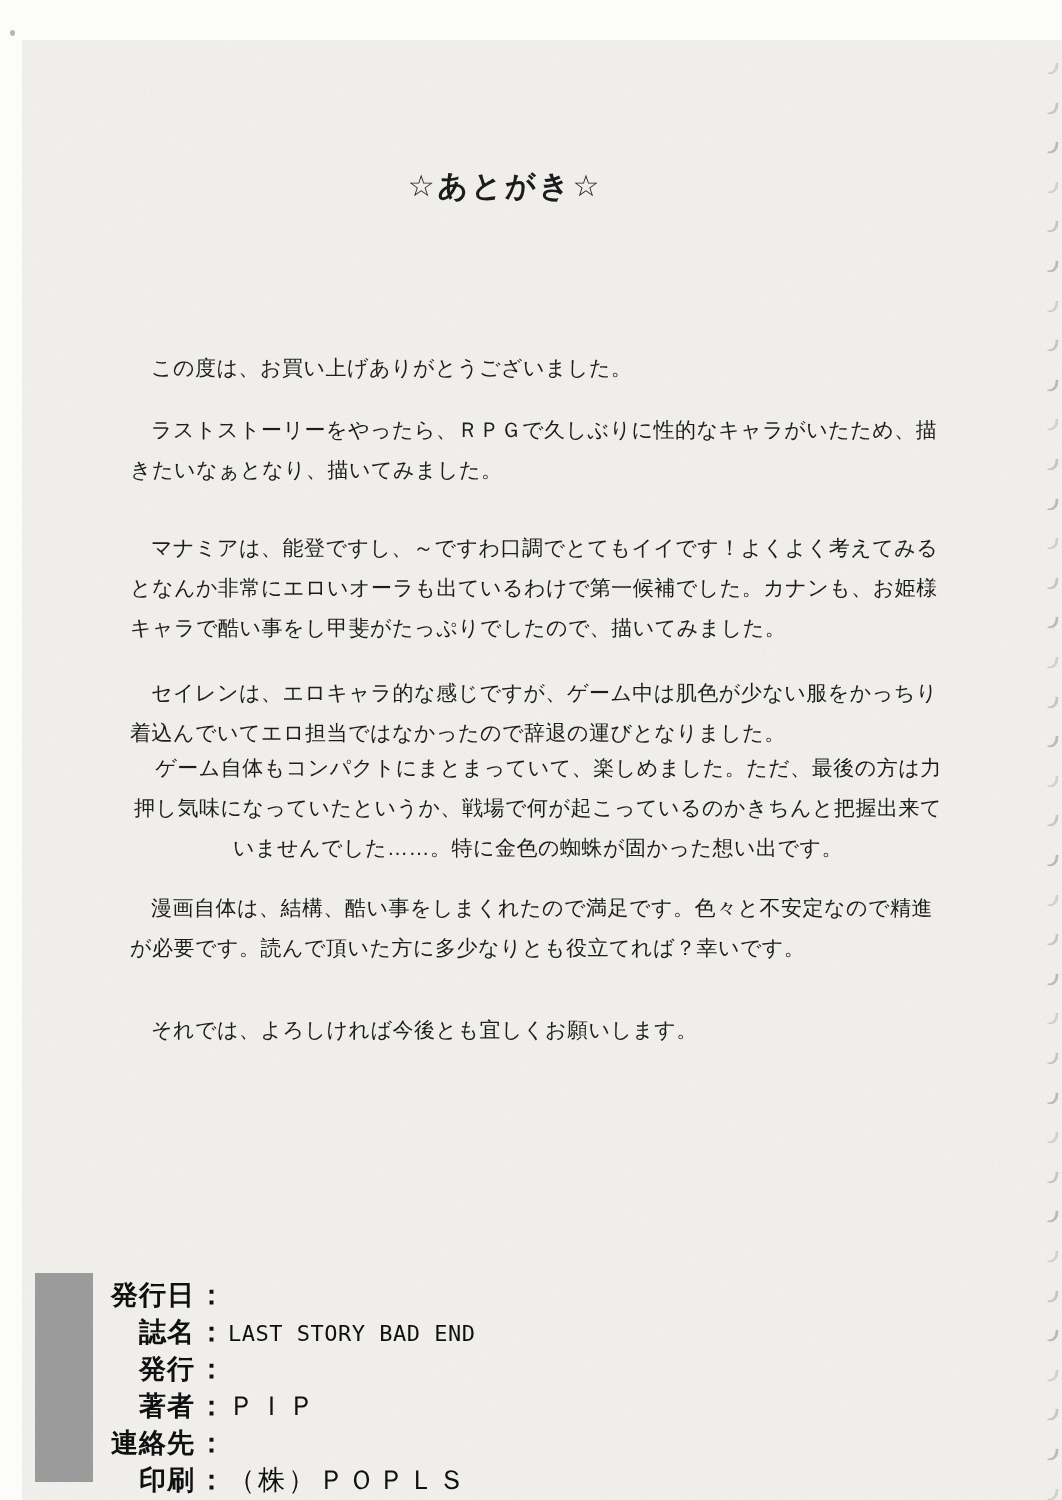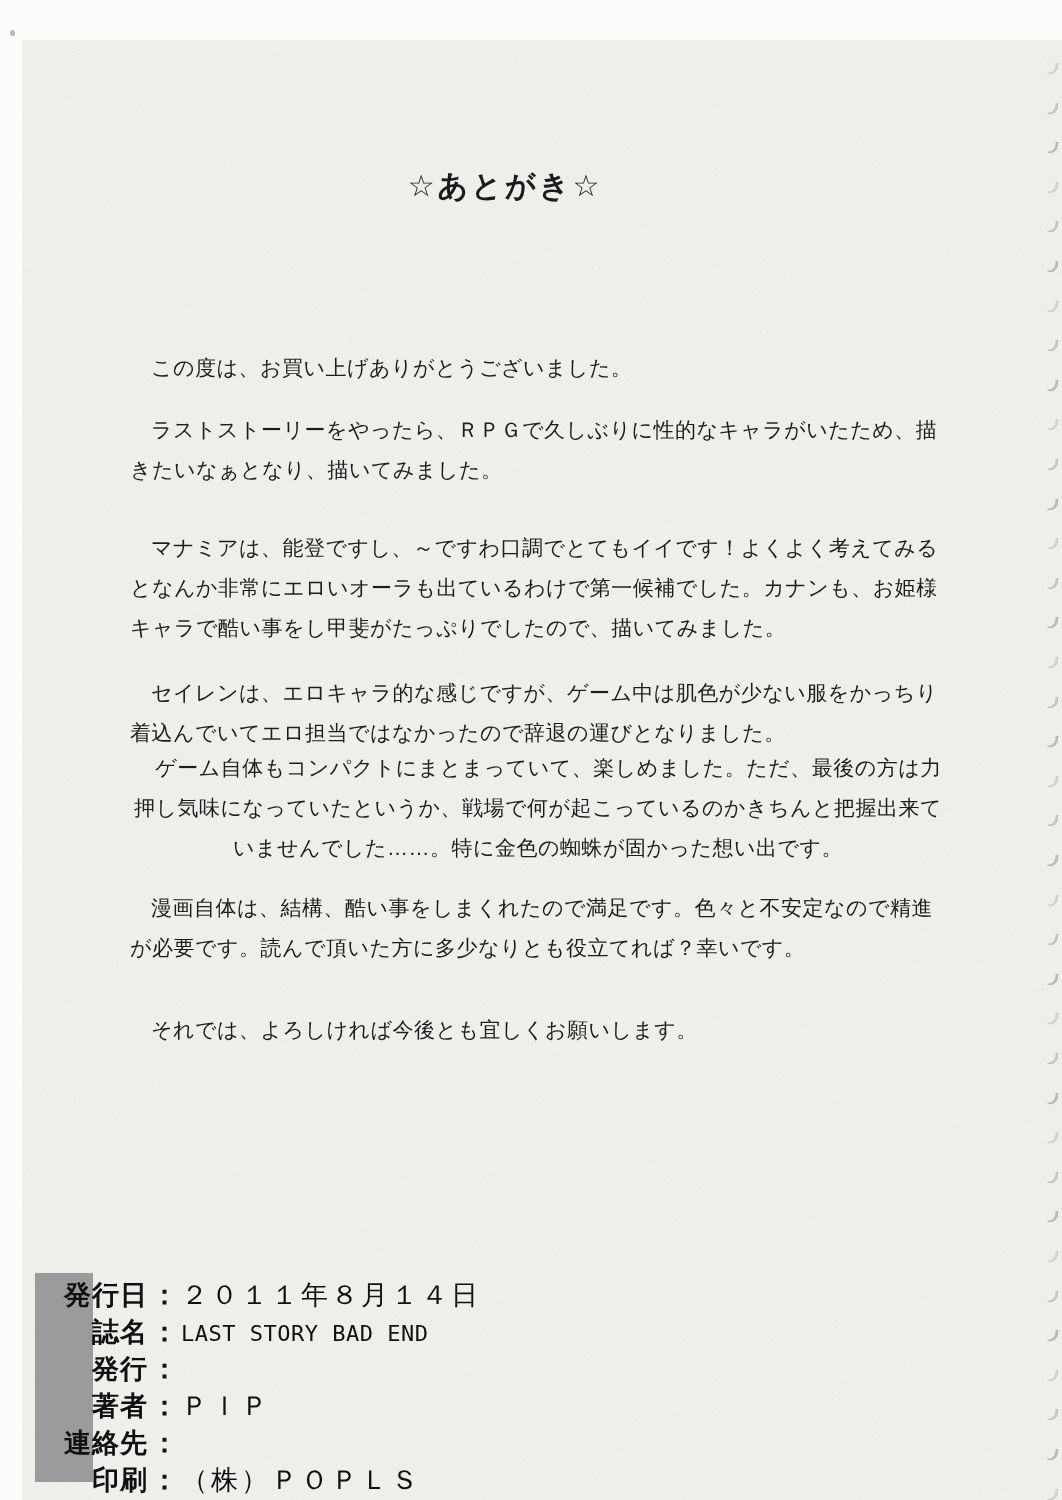--- a/index.html
+++ b/index.html
@@ -35,21 +35,21 @@
   .p6 { top:888px; }
   .p7 { top:1002px;margin-top:8px; }
   .gray-bar {
     position:absolute; left:35px; top:1273px; width:58px; height:209px;
     background:#9b9b9b;
   }
   .colophon {
     position:absolute; left:36px; top:1277px; width:600px;
     font-size:27px; color:#101010;
   }
-  .crow { display:flex; height:37px; line-height:37px; align-items:baseline; }
+  .crow { display:flex; height:37px; line-height:37px; align-items:baseline;margin-left:47px; }
   .clabel {
     width:112px; flex:0 0 112px; text-align:right;
     font-weight:600; letter-spacing:1px; line-height:37px;
   }
   .csep { font-weight:600; padding:0 3px; line-height:37px; }
   .cval { letter-spacing:3px; line-height:37px; }
   .cval.mono {
     font-family:"DejaVu Sans Mono","Liberation Mono",monospace;
     letter-spacing:0.5px; font-size:22px;
   }
@@ -84,21 +84,20 @@
 <p class="para p5">ゲーム自体もコンパクトにまとまっていて、楽しめました。ただ、最後の方は力押し気味になっていたというか、戦場で何が起こっているのかきちんと把握出来ていませんでした……。特に金色の蜘蛛が固かった想い出です。</p>
 <p class="para p6">漫画自体は、結構、酷い事をしまくれたので満足です。色々と不安定なので精進が必要です。読んで頂いた方に多少なりとも役立てれば？幸いです。</p>
 <p class="para p7">それでは、よろしければ今後とも宜しくお願いします。</p>
 
 <div class="gray-bar"></div>
 
 <div class="colophon" id="colophon">
     <div class="crow">
       <span class="clabel">発行日</span>
       <span class="csep">：</span>
-      <span class="cval">２０１１年８月１４日</span>
     </div>
     <div class="crow">
       <span class="clabel">誌名</span>
       <span class="csep">：</span>
       <span class="cval mono">LAST STORY BAD END</span>
     </div>
     <div class="crow">
       <span class="clabel">発行</span>
       <span class="csep">：</span>
     </div>

